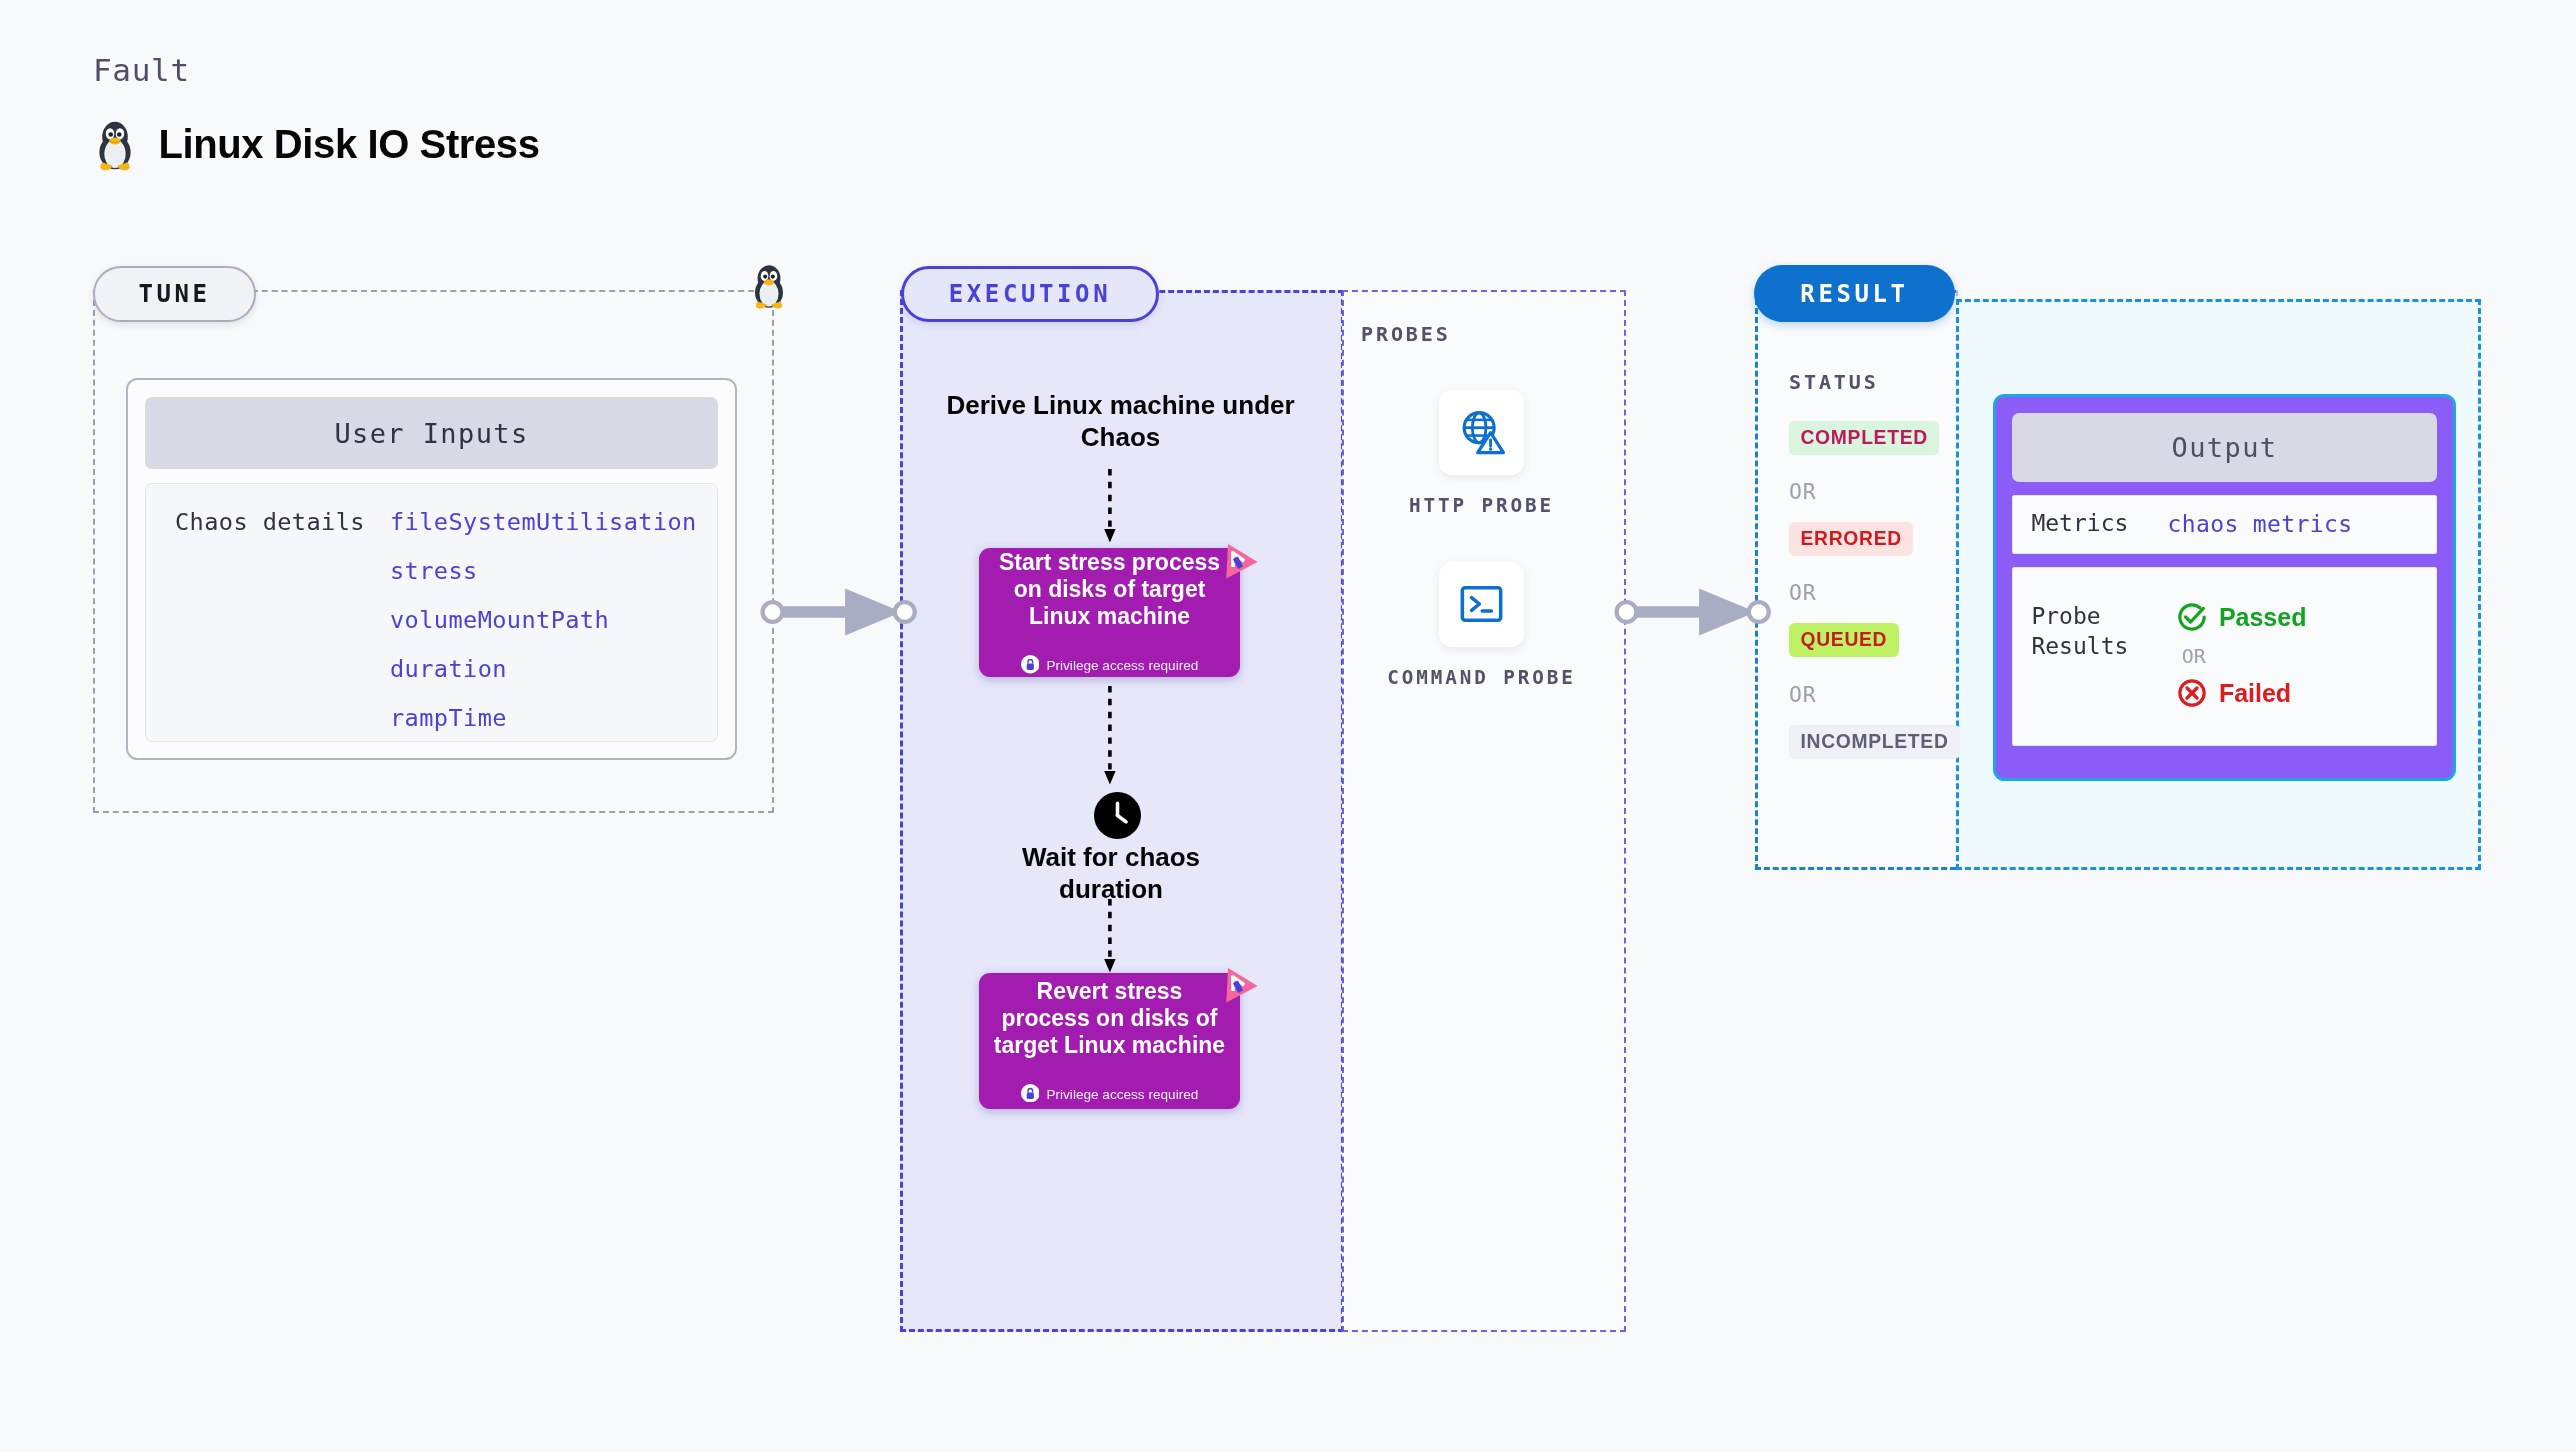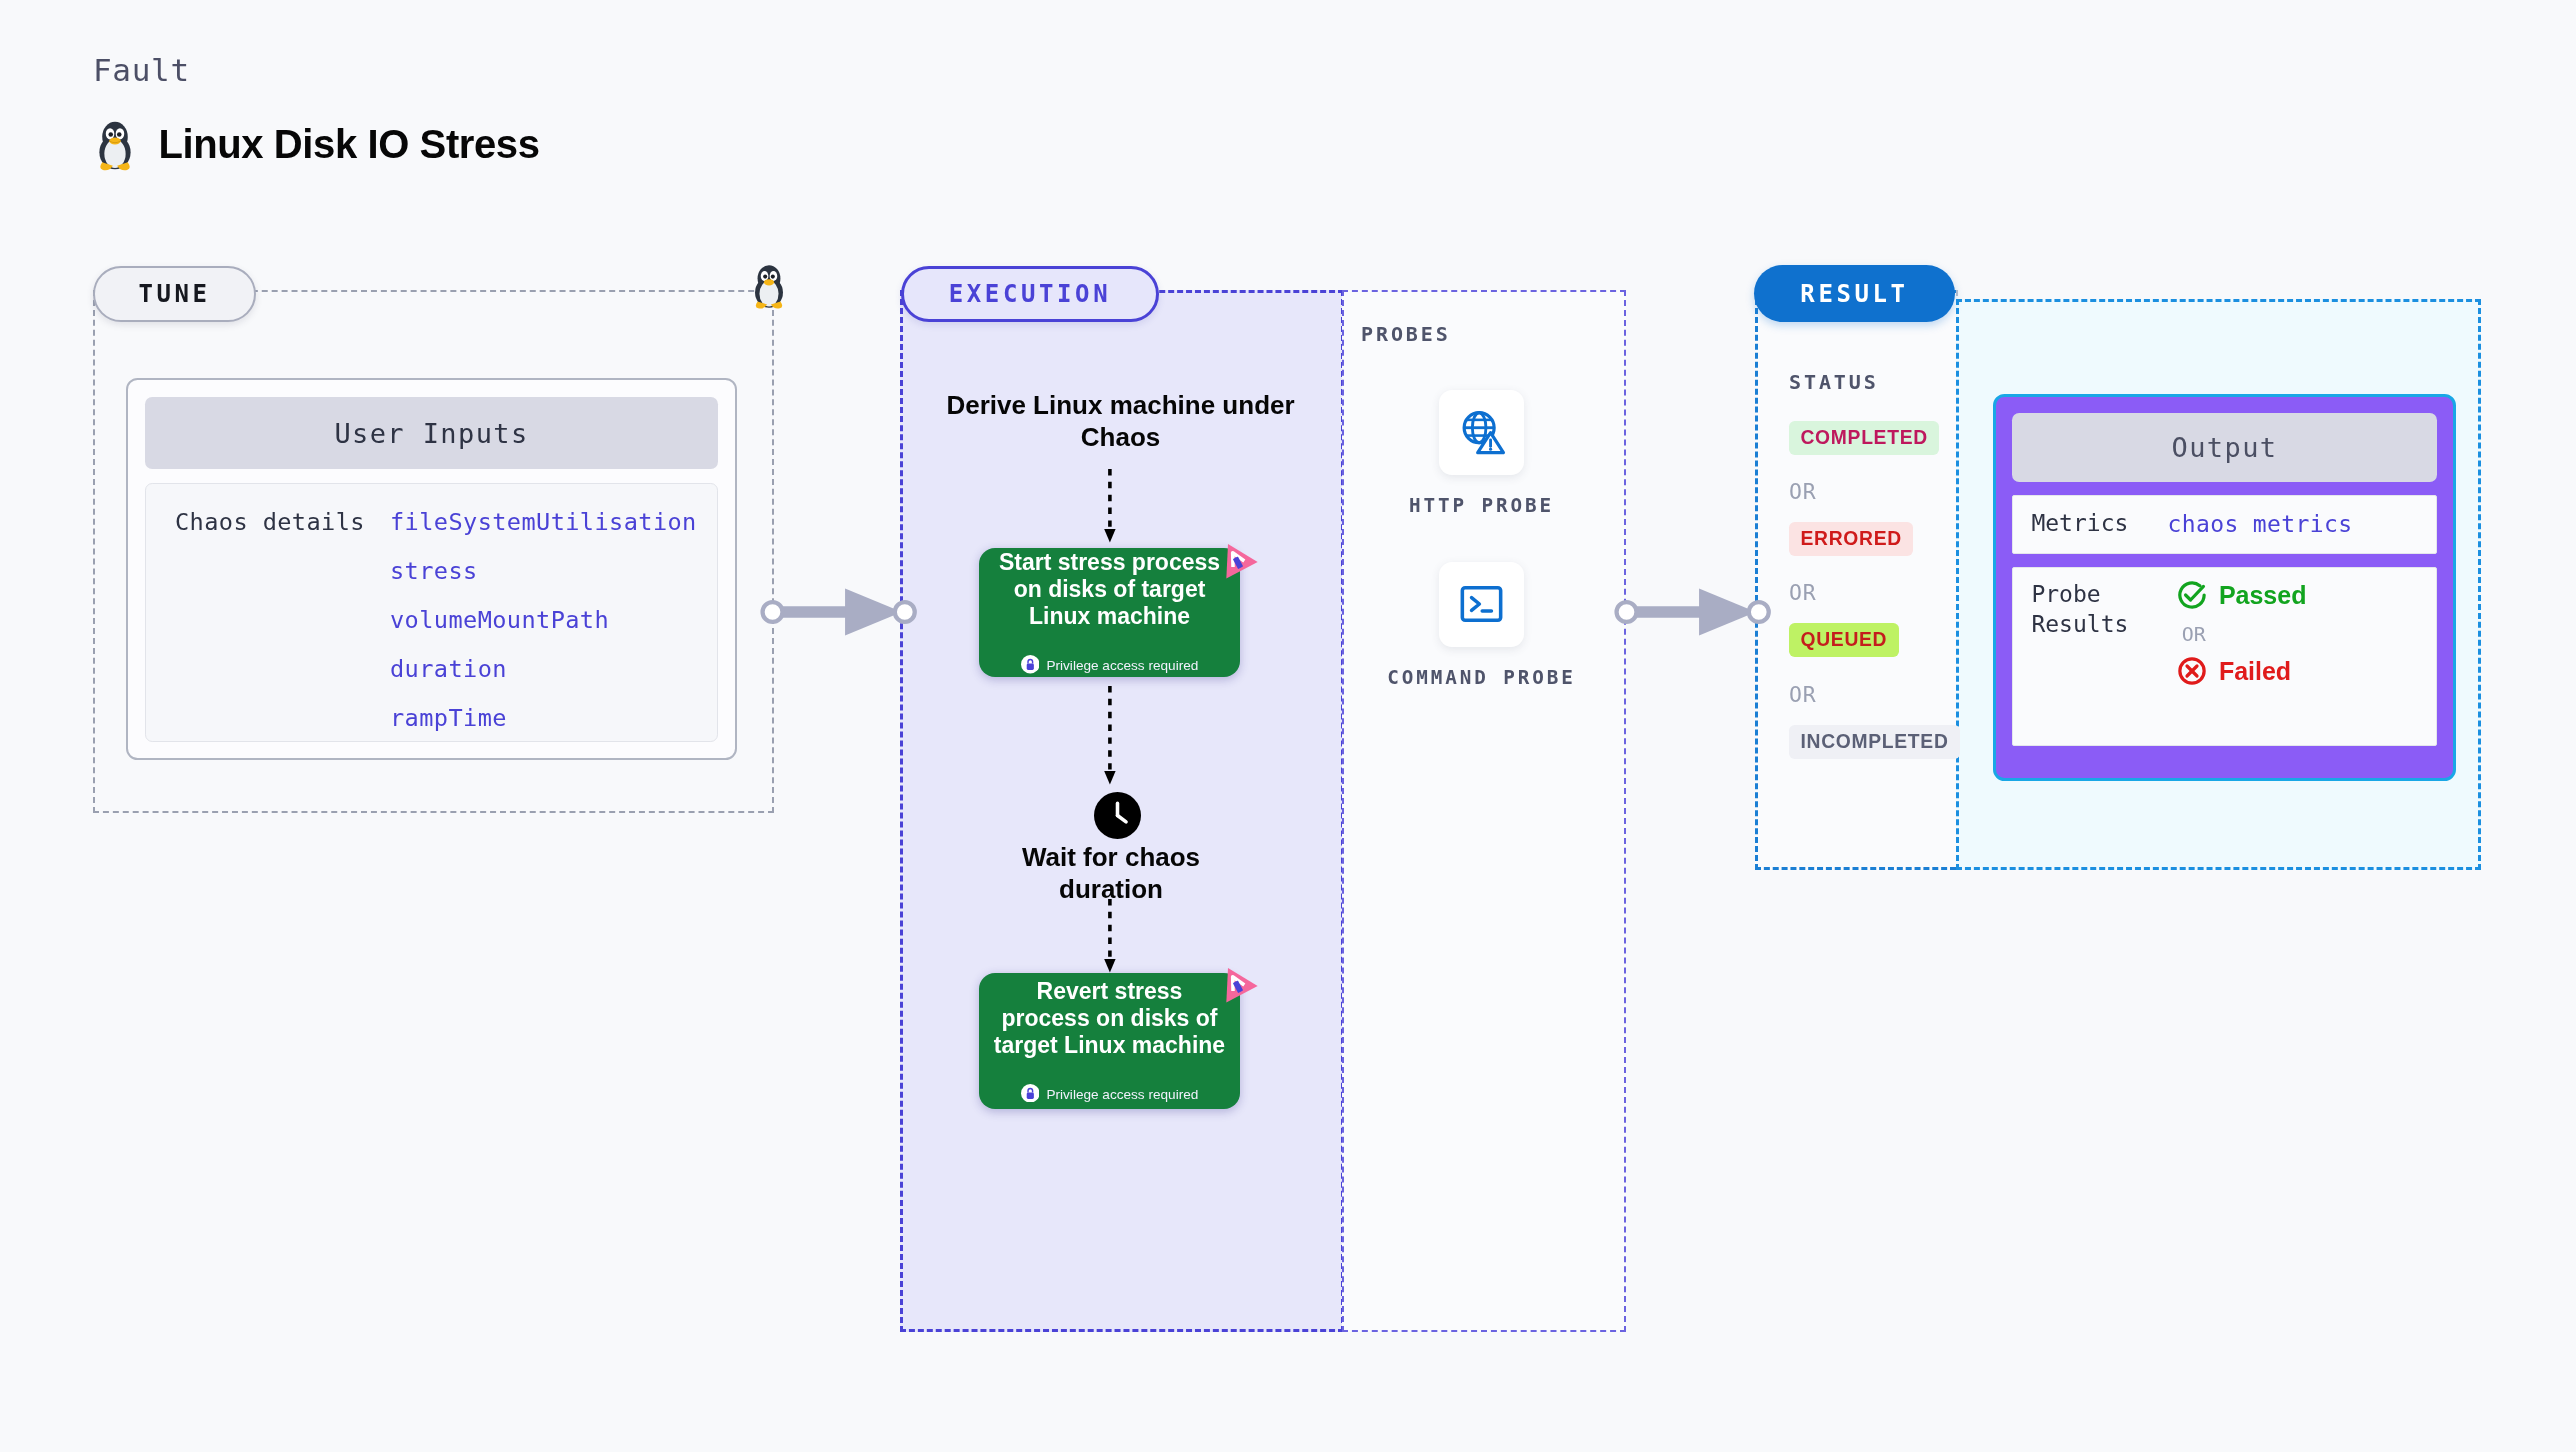--- a/index.html
+++ b/index.html
@@ -100,21 +100,21 @@
   
   #derive-text{
     position:absolute;left:938px;top:390px;width:365px;
     text-align:center;font-size:26px;font-weight:bold;color:#060606;
     line-height:1.22;z-index:4;
   }
   .flow-arrow{position:absolute;z-index:4;}
 
   .proc-node{
     position:absolute;box-sizing:border-box;
-    background:#15803d;border-radius:16px;color:#fff;
+    background:#a21caf;border-radius:11px;color:#fff;
     display:flex;flex-direction:column;align-items:center;justify-content:center;
     z-index:4;box-shadow:0 2.9px 10px rgba(50,45,140,.28);
   }
   #start-node{left:979px;top:548px;width:261px;height:129px;}
   #revert-node{left:979px;top:973px;width:261px;height:136px;}
   .proc-title{font-size:23px;font-weight:bold;line-height:1.18;text-align:center;padding:0 13px;}
   .priv-row{display:flex;align-items:center;gap:7.2px;margin-top:25px;}
   .priv-text{font-size:13.6px;color:#f2f1fd;}
 
   .corner-badge{position:absolute;z-index:5;}
@@ -178,21 +178,21 @@
   #output-header{
     height:69px;background:#d8d9e4;border-radius:7.2px;
     display:flex;align-items:center;justify-content:center;
     font-size:27px;color:#4b4f63;letter-spacing:1.4px;
   }
   .out-row{
     margin-top:13px;background:#fafbfd;border:1.4px solid #e4e6ec;border-radius:2px;
     box-sizing:border-box;display:flex;padding:14.3px 7.2px 14.3px 18.6px;
   }
   #metrics-row{height:59px;align-items:center;}
-  #probe-results-row{height:179px;align-items:flex-start;padding-top:12px;}
+  #probe-results-row{height:179px;align-items:flex-start;padding-top:34px;}
   .out-key{font-size:23px;color:#2e3344;width:136px;flex:none;line-height:1.3;}
   .out-val-link{font-size:23px;color:#4a42d6;letter-spacing:0.4px;}
   #probe-results-values{display:flex;flex-direction:column;gap:10px;padding-left:10px;}
   .pr-line{display:flex;align-items:center;gap:11.5px;}
   .pr-passed{font-size:25px;font-weight:bold;color:#12a41f;}
   .pr-failed{font-size:25px;font-weight:bold;color:#e01b1b;}
   .pr-or{font-size:20px;color:#9aa0b2;font-family:"DejaVu Sans Mono","Liberation Mono",monospace;padding-left:4.3px;}
 
   
   .connector{position:absolute;z-index:7;}

